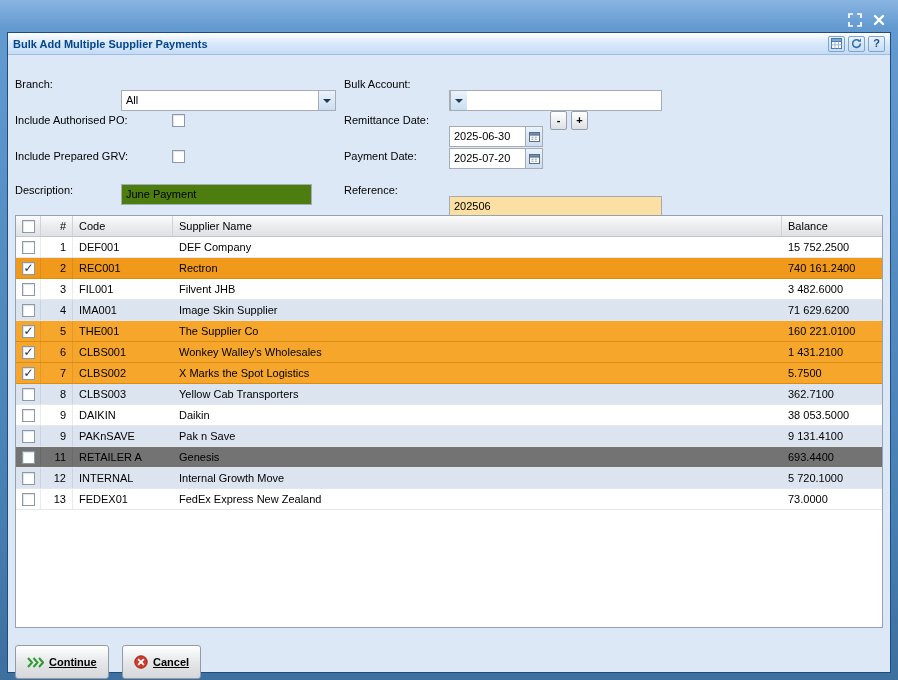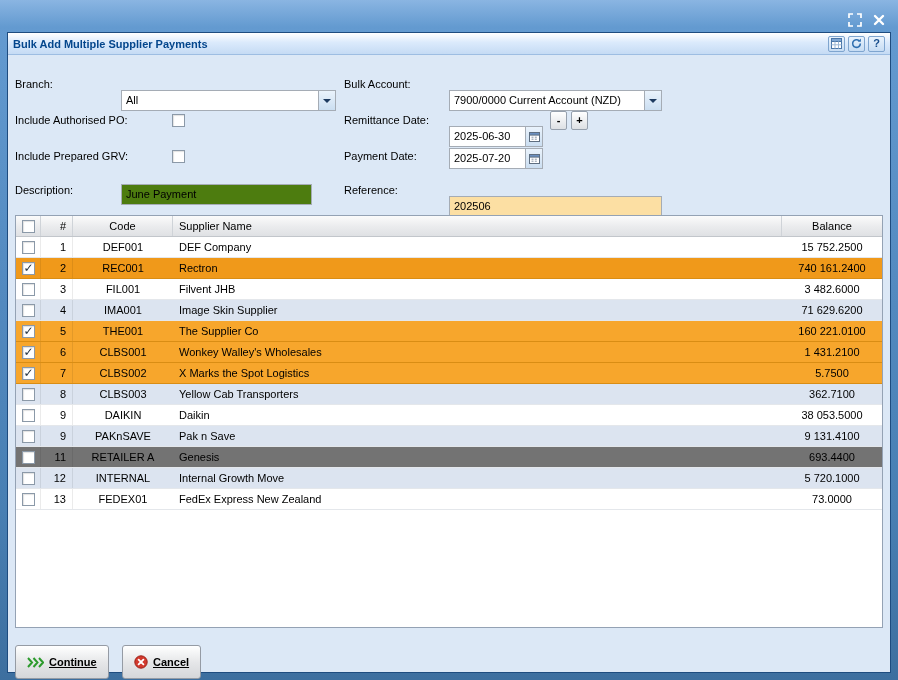--- a/index.html
+++ b/index.html
@@ -72,23 +72,23 @@
     background:#fff; border:1px solid #94a2b4; display:flex; flex-direction:column;
   }
   .grid-header {
     height:21px; display:flex; flex:0 0 21px;
     background:linear-gradient(180deg,#fbfbfb 0%, #eaebed 55%, #dfe1e4 100%);
     border-bottom:1px solid #c2c6cb;
   }
   .hcell { border-right:1px solid #cfd3d8; padding:3px 6px; line-height:15px; white-space:nowrap; cursor:pointer; }
   .c-cb { width:25px; flex:0 0 25px; display:flex; align-items:center; justify-content:center; padding:0; }
   .c-num { width:32px; flex:0 0 32px; text-align:right; }
-  .c-code { width:100px; flex:0 0 100px;text-align:center; }
+  .c-code { width:100px; flex:0 0 100px; }
   .c-name { flex:1 1 auto; min-width:0; }
-  .c-bal { width:100px; flex:0 0 100px; text-align:center; }
+  .c-bal { width:100px; flex:0 0 100px; text-align:left; }
 
   .grid-body { flex:1 1 auto; overflow:hidden; background:#fff; }
   .row { height:21px; display:flex; border-bottom:1px solid #e4e7eb; cursor:pointer; }
   .row.sel { border-bottom-color:#d98d14; }
   .row .cell { padding:3px 6px; line-height:15px; white-space:nowrap; overflow:hidden; }
   .row .cell.c-cb, .row .cell.c-num { border-right:1px solid rgba(0,0,0,0.08); }
   .row .cell.c-cb { padding:0; }
 
   .btn {
     position:absolute; top:612px; height:23px; display:flex; align-items:center; gap:5px;
@@ -144,21 +144,20 @@
 
     <span class="lbl" style="left:7px;top:41px">Branch:</span>
     <div class="field" style="left:113px;top:41px;width:215px">
       <div class="text">All</div>
       <span class="trigger">
           <span class="arrow"></span>
         </span>
     </div>
     <span class="lbl" style="left:336px;top:41px">Bulk Account:</span>
     <div class="field" style="left:441px;top:41px;width:213px">
-      <div class="text">7900/0000 Current Account (NZD)</div>
       <span class="trigger">
           <span class="arrow"></span>
         </span>
     </div>
 
     <span class="lbl" style="left:7px;top:77px">Include Authorised PO:</span>
     <span class="checkbox form-cb" style="left:164px;top:81px"></span>
     <span class="lbl" style="left:336px;top:77px">Remittance Date:</span>
     <div class="field" style="left:441px;top:77px;width:94px">
       <input class="text" value="2025-06-30" style="">

